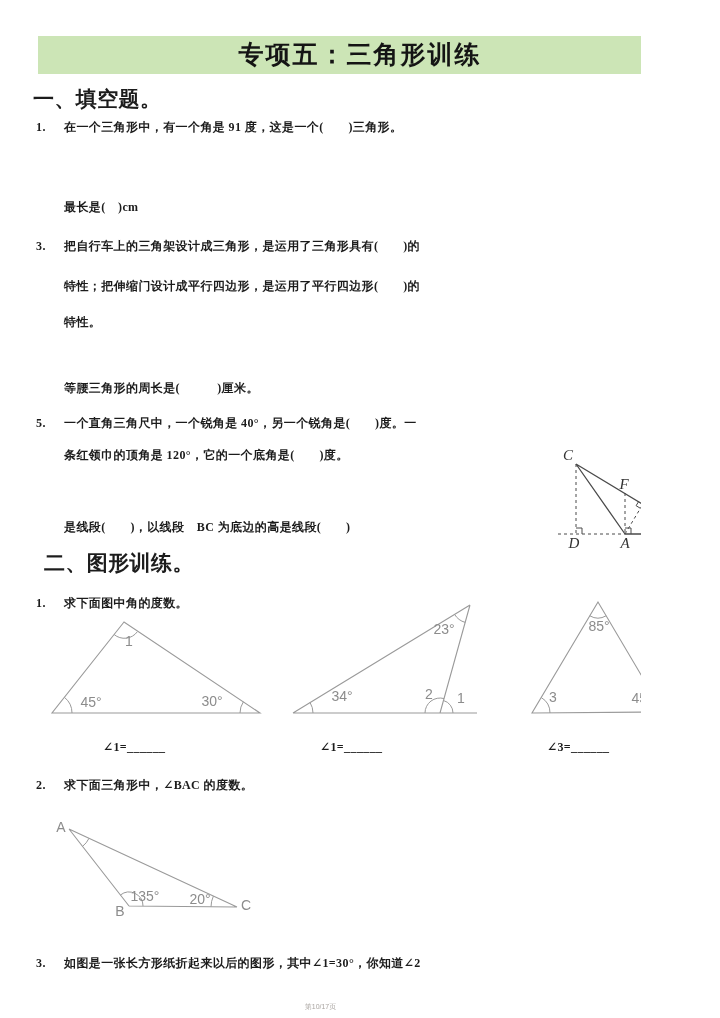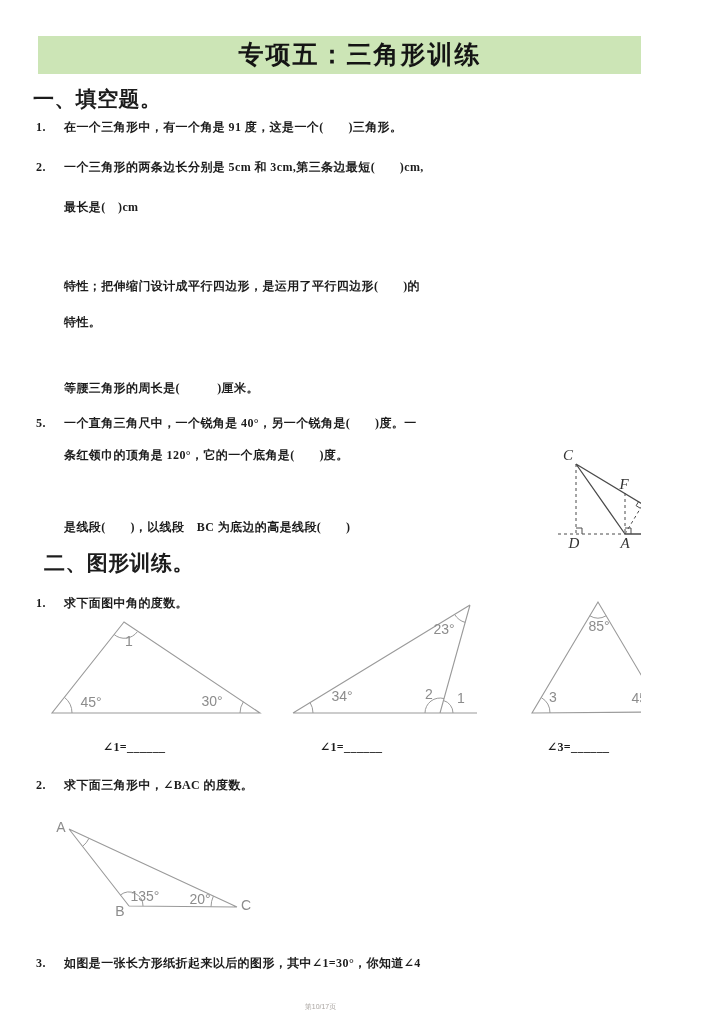--- a/index.html
+++ b/index.html
@@ -26,23 +26,23 @@
 <body>
 
 <div class="page">
 
   <div class="banner">专项五：三角形训练</div>
 
   <div class="line heading" style="left:33px;top:85px">一、填空题。</div>
 
   <div class="line" style="left:36px;top:113px"><span class="qnum">1.</span><span>在一个三角形中，有一个角是 91 度，这是一个(　　)三角形。</span></div>
 
-  <div class="line" style="left:36px;top:153px"><span class="qnum">2.</span><span>一个三角形的两条边长分别是 5cm 和 3cm,第三条边最短(　　)cm,</span></div>
   <div class="line" style="left:64px;top:193px">最长是(　)cm</div>
 
+  <div class="line" style="left:36px;top:232px"><span class="qnum">3.</span><span>把自行车上的三角架设计成三角形，是运用了三角形具有(　　)的</span></div>
   <div class="line" style="left:64px;top:272px">特性；把伸缩门设计成平行四边形，是运用了平行四边形(　　)的</div>
   <div class="line" style="left:64px;top:308px">特性。</div>
 
   <div class="line" style="left:64px;top:374px">等腰三角形的周长是(　　　)厘米。</div>
 
   <div class="line" style="left:36px;top:409px"><span class="qnum">5.</span><span>一个直角三角尺中，一个锐角是 40°，另一个锐角是(　　)度。一</span></div>
   <div class="line" style="left:64px;top:441px">条红领巾的顶角是 120°，它的一个底角是(　　)度。</div>
 
   <div class="line" style="left:64px;top:513px">是线段(　　)，以线段　BC 为底边的高是线段(　　)</div>
 
@@ -137,17 +137,17 @@
         <path class="arc" d="M161,94.8 A26,26 0 0 1 163.4,84.1"></path>
       </g>
       <text class="glabel" x="11" y="20" text-anchor="middle">A</text>
       <text class="glabel" x="70" y="104" text-anchor="middle">B</text>
       <text class="glabel" x="196" y="98" text-anchor="middle">C</text>
       <text class="glabel" x="95" y="89" text-anchor="middle">135°</text>
       <text class="glabel" x="150" y="92" text-anchor="middle">20°</text>
     </svg>
   </div>
 
-  <div class="line" style="left:36px;top:949px"><span class="qnum">3.</span><span>如图是一张长方形纸折起来以后的图形，其中∠1=30°，你知道∠4</span></div>
+  <div class="line" style="left:36px;top:949px"><span class="qnum">3.</span><span>如图是一张长方形纸折起来以后的图形，其中∠1=30°，你知道∠2</span></div>
 
   <div class="footer">第10/17页</div>
 
 </div>
 
 </body></html>

